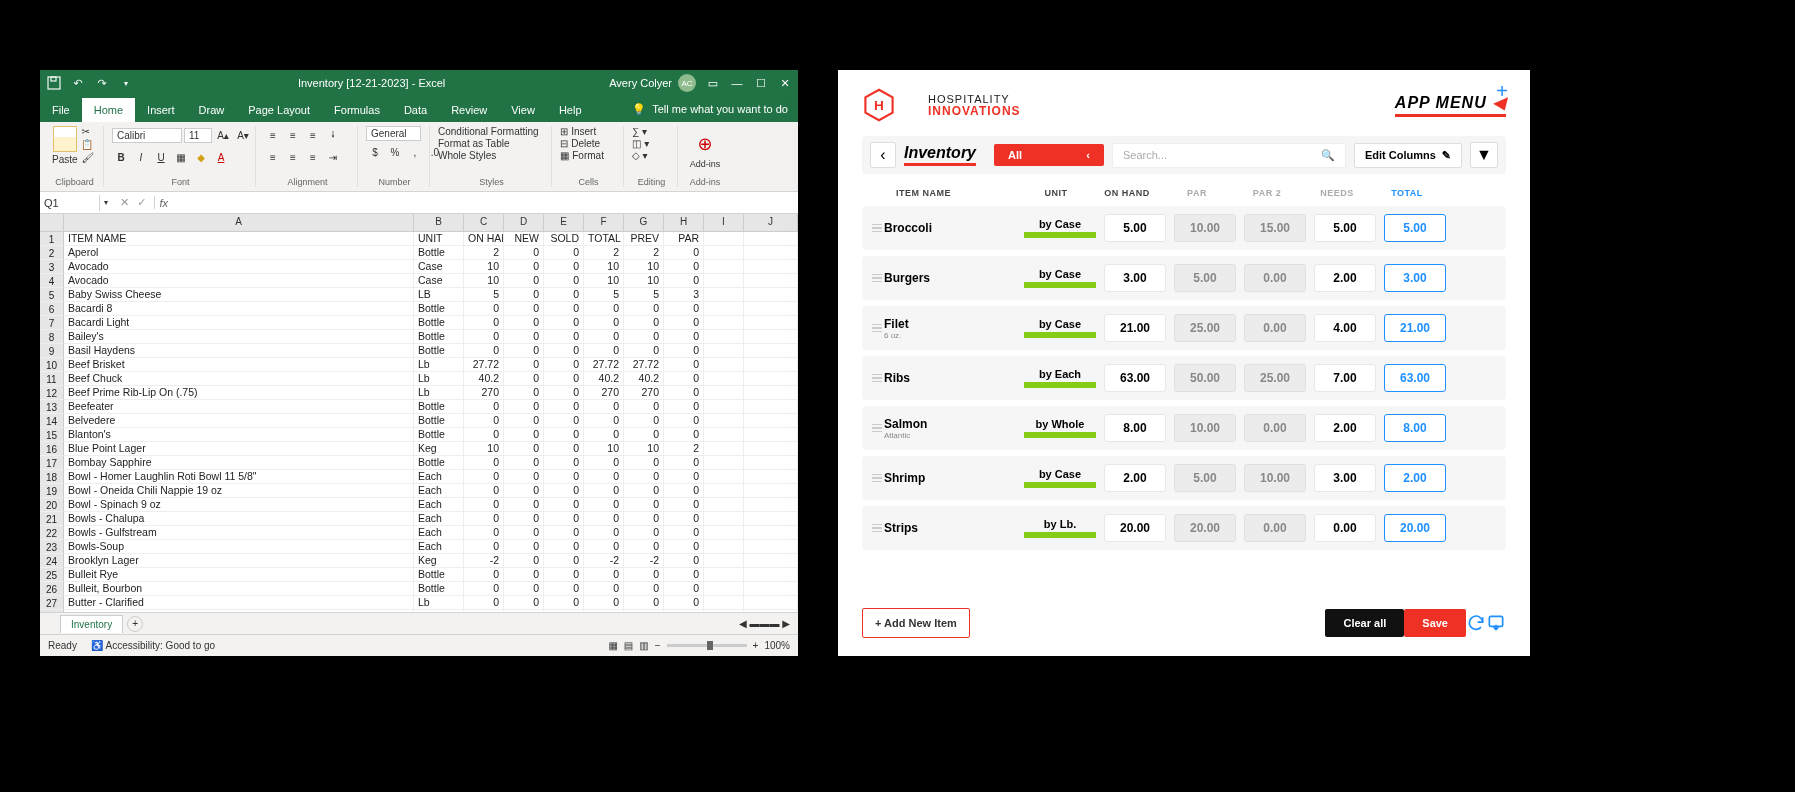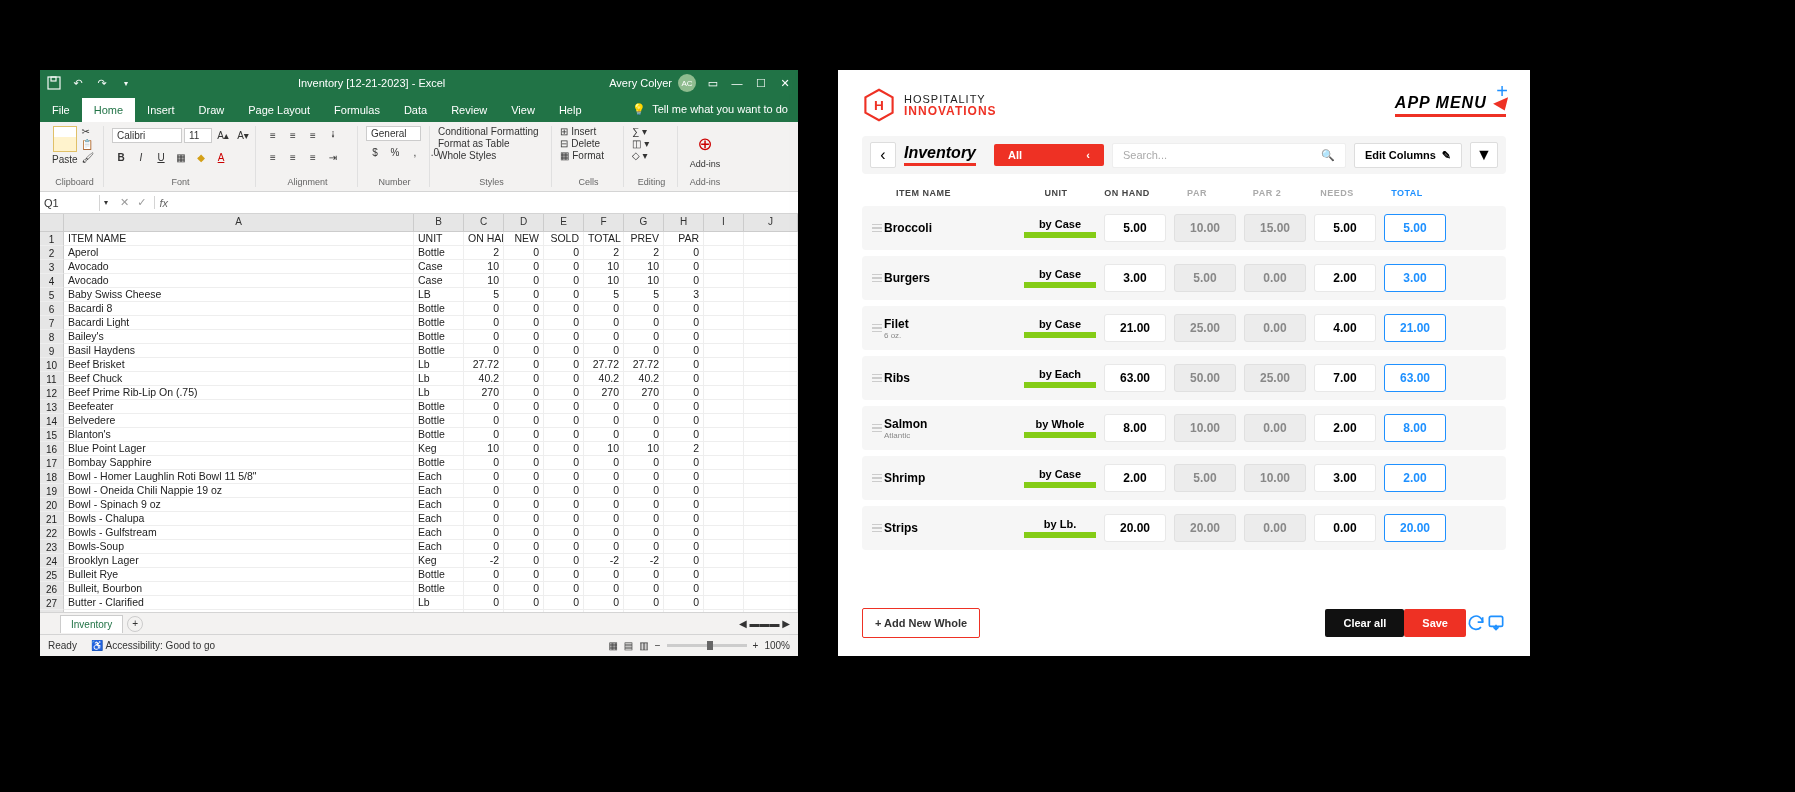--- a/index.html
+++ b/index.html
@@ -54,21 +54,21 @@
 
 .sheet-tabs { background: #f3f2f1; border-top: 1px solid #d4d4d4; height: 22px; display: flex; align-items: center; font-size: 10px; padding-left: 20px; }
 .sheet-tab { background: #fff; border: 1px solid #ccc; border-bottom: none; padding: 3px 10px; color: #217346; }
 .sheet-add { margin-left: 4px; width: 16px; height: 16px; border: 1px solid #ccc; border-radius: 50%; display: flex; align-items: center; justify-content: center; }
 
 
 .app-panel { position: absolute; left: 838px; top: 70px; width: 692px; height: 586px; background: #fff; box-shadow: 0 10px 40px rgba(0,0,0,.4); padding: 18px 24px; font-family: "Segoe UI", sans-serif; display: flex; flex-direction: column; }
 .app-header { display: flex; align-items: center; justify-content: space-between; margin-bottom: 14px; }
 .logo { display: flex; align-items: center; gap: 8px; }
 .logo-mark { width: 34px; height: 34px; }
-.logo-text { line-height: 1; font-size: 11px; letter-spacing: 1px; color: #222; }
+.logo-text { line-height: 1; font-size: 11px; letter-spacing: 1px; color: #222; margin-left: 24px; }
 .logo-text .brand-sub { color: #ee3124; font-weight: bold; font-size: 12px; letter-spacing: 1px; }
 .app-menu { font-weight: bold; font-style: italic; font-size: 16px; letter-spacing: 1px; border-bottom: 3px solid #ee3124; padding-bottom: 2px; display: inline-flex; align-items: center; gap: 6px; }
 .app-plus { position: absolute; right: 22px; top: 10px; color: #1e90ff; font-size: 20px; font-weight: 300; }
 
 .inv-toolbar { display: flex; align-items: center; gap: 8px; background: #f5f5f5; padding: 6px 8px; border-radius: 4px; margin-bottom: 4px; }
 .back-btn { width: 26px; height: 26px; border: 1px solid #ddd; background: #fff; display: flex; align-items: center; justify-content: center; border-radius: 2px; }
 .inv-title { font-weight: bold; font-style: italic; font-size: 16px; border-bottom: 3px solid #ee3124; padding-bottom: 1px; margin-right: 10px; }
 .filter-dd { background: #ee3124; color: #fff; padding: 5px 14px; font-size: 11px; font-weight: bold; display: flex; align-items: center; justify-content: space-between; width: 110px; border-radius: 2px; }
 .search-box { flex: 1; border: 1px solid #eee; background: #fff; padding: 5px 10px; font-size: 11px; color: #aaa; display: flex; align-items: center; justify-content: space-between; border-radius: 2px; }
 .ec-btn { border: 1px solid #ddd; background: #fff; padding: 5px 10px; font-size: 11px; font-weight: bold; display: flex; align-items: center; gap: 6px; border-radius: 2px; }
@@ -833,21 +833,21 @@
         <div class="unit-cell">by Lb.</div>
         <div class="val-cell val-white">20.00</div>
         <div class="val-cell val-gray">20.00</div>
         <div class="val-cell val-gray">0.00</div>
         <div class="val-cell val-white">0.00</div>
         <div class="val-cell val-total">20.00</div>
       </div>
     </div>
 
   <div class="app-footer">
-    <div class="add-item">+ Add New Whole</div>
+    <div class="add-item">+ Add New Item</div>
     <div class="foot-right">
       <div class="clear-btn">Clear all</div>
       <div class="save-btn">Save</div>
       <svg class="circ-icon" viewBox="0 0 24 24">
           <path d="M20 11a8 8 0 10-2 6" fill="none" stroke="#1e90ff" stroke-width="2"></path>
           <path d="M20 5v6h-6" fill="none" stroke="#1e90ff" stroke-width="2"></path>
         </svg>
       <svg class="circ-icon" viewBox="0 0 24 24">
           <rect x="4" y="4" width="16" height="12" rx="2" fill="none" stroke="#1e90ff" stroke-width="2"></rect>
           <path d="M12 14v6M9 17l3 3 3-3" fill="none" stroke="#1e90ff" stroke-width="2"></path>

